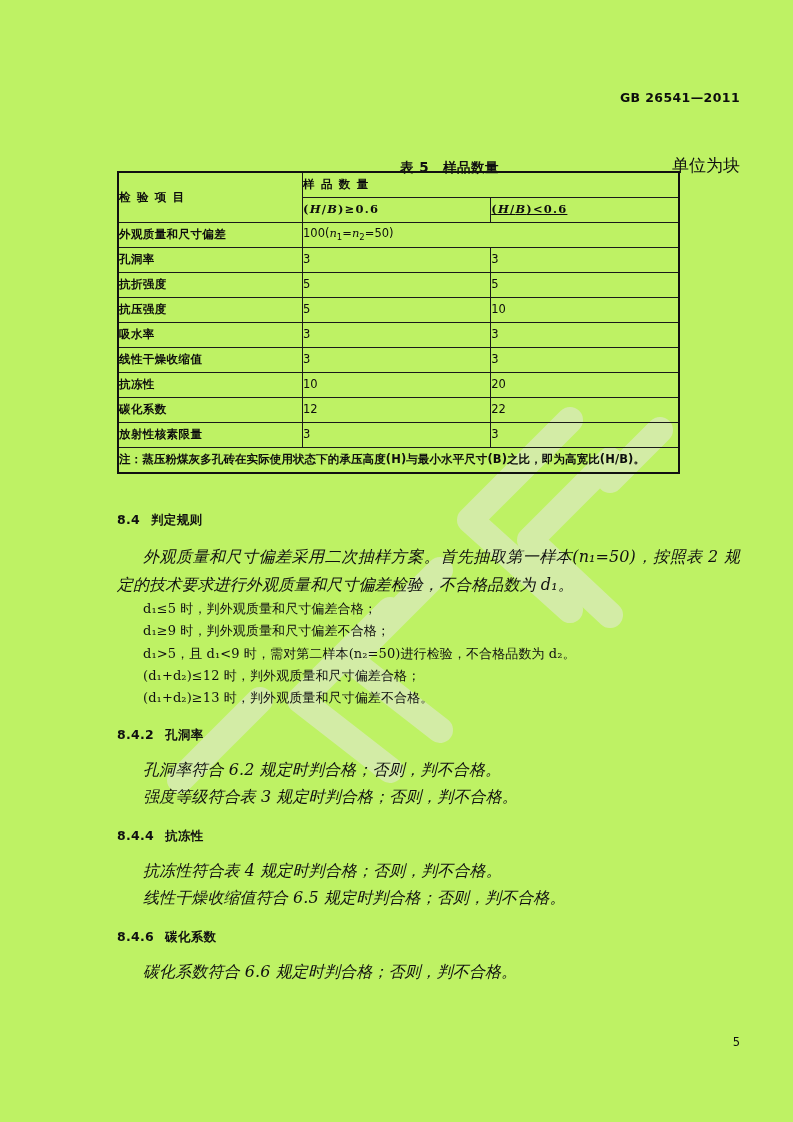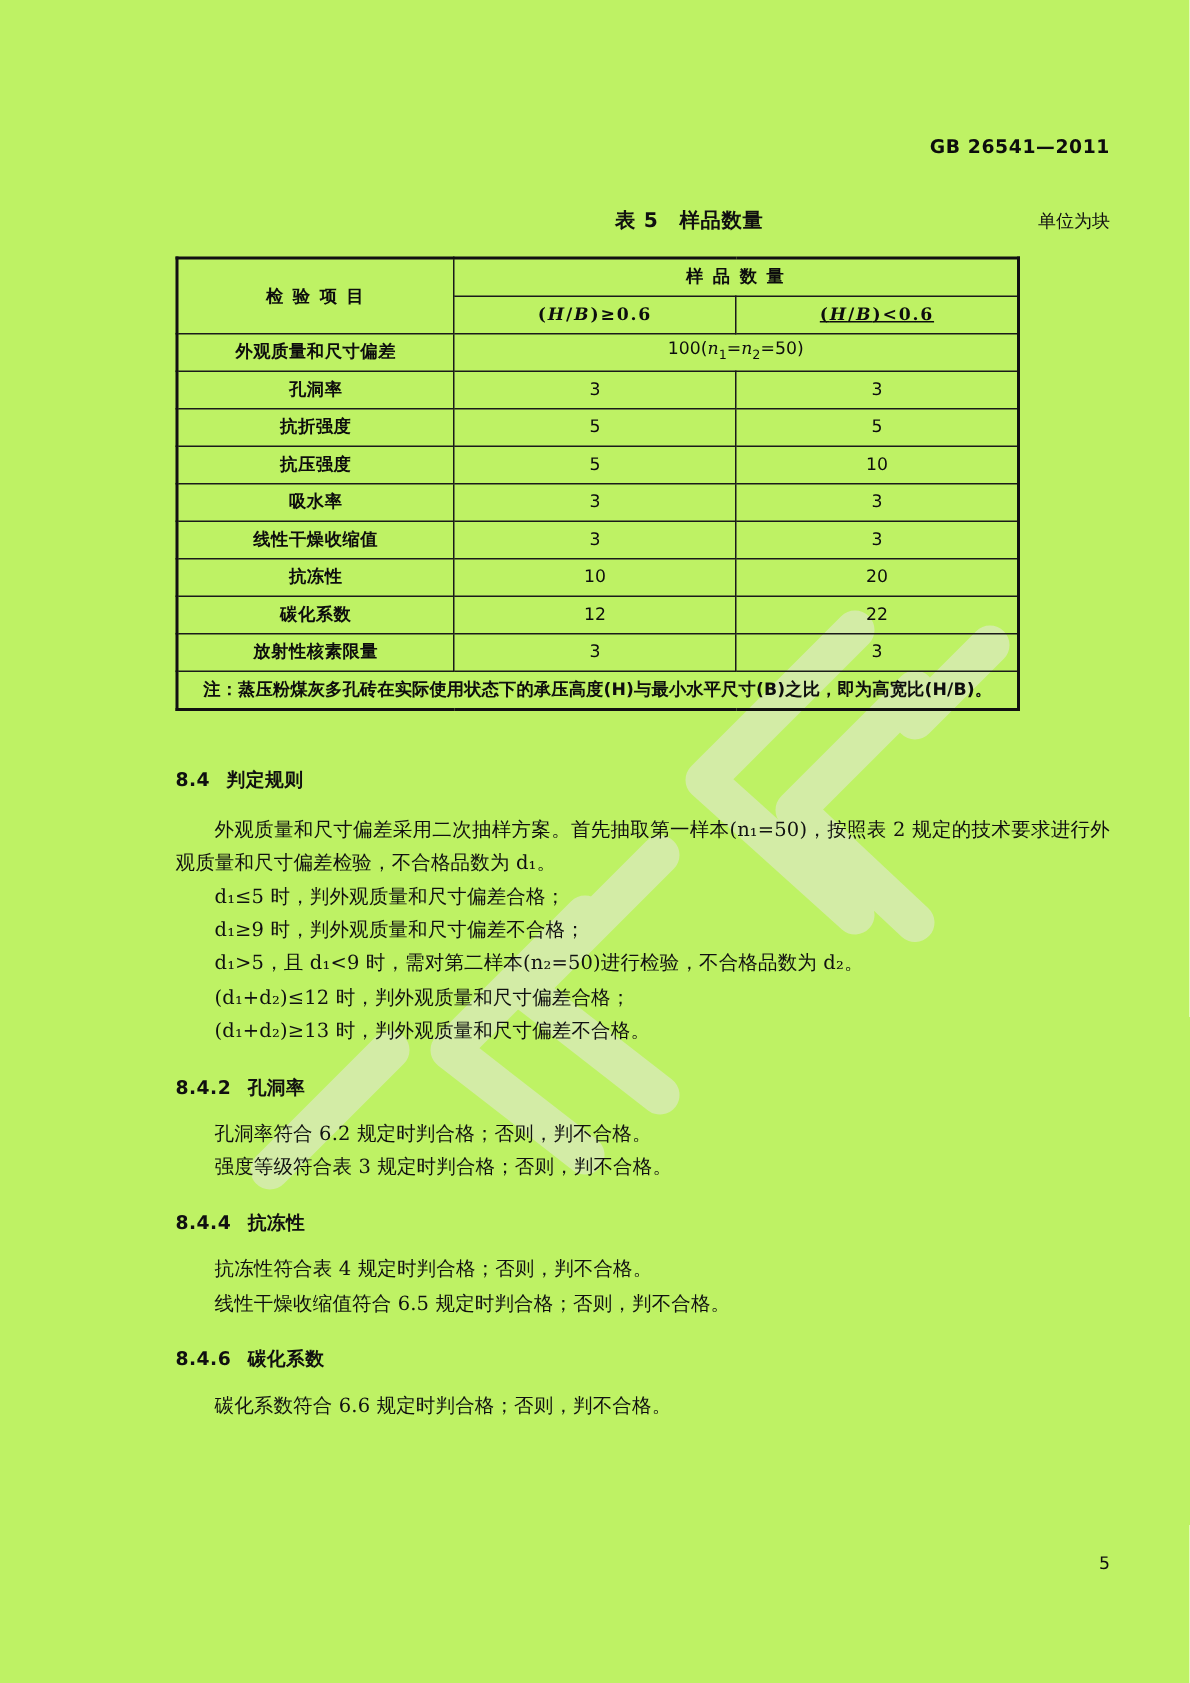--- a/index.html
+++ b/index.html
@@ -45,39 +45,39 @@
     font-family: "DejaVu Sans", "Liberation Sans", sans-serif;
     font-size: 12.5px;
     font-weight: bold;
     letter-spacing: 0.4px;
     color: #0d0d0d;
   }
 
   
   .table-caption-row {
     position: absolute;
-    top: 138px;
+    top: 154px;
     left: 117px;
     width: 623px;
     display: flex;
     align-items: flex-end;
     z-index: 2;
   }
   .table-caption {
     flex: 1;
     text-align: center;
     font-family: "DejaVu Sans", "Liberation Sans", sans-serif;
     font-size: 13.5px;
     font-weight: bold;
     letter-spacing: 0.5px;
     padding-left: 110px;
   }
   .table-unit {
     font-family: Liberation Serif, serif;
-    font-size: 12px;
+    font-size: 17px;
     font-weight: normal;
     white-space: nowrap;
   }
 
   
   .tbl-wrap {
     position: absolute;
     top: 171px;
     left: 117px;
     width: 563px;
@@ -85,21 +85,21 @@
   }
   table.samples {
     border-collapse: collapse;
     width: 100%;
     table-layout: fixed;
     background: transparent;
   }
   table.samples th,
   table.samples td {
     border: 1px solid #1a1a1a;
-    text-align: center;
+    text-align: left;
     vertical-align: middle;
     font-family: "DejaVu Sans", "Liberation Sans", sans-serif;
     font-size: 11.5px;
     color: #0d0d0d;
     padding: 0;
     height: 24px;
     line-height: 1.15;
   }
   table.samples {
     border: 2px solid #111;
@@ -155,25 +155,26 @@
   .h4 {
     font-family: "DejaVu Sans", "Liberation Sans", sans-serif;
     font-size: 12.5px;
     font-weight: bold;
     letter-spacing: 0.3px;
     margin: 17px 0 12px 0;
   }
   .h4 .num { font-weight: bold; margin-right: 11px; }
   p.para {
     font-family: "DejaVu Serif", "Liberation Serif", serif;
-    font-size: 13px;
+    font-size: 16px;
     line-height: 1.72;
     margin: 0 0 0 0;
     text-align: justify;
     letter-spacing: 0.1px;
+    font-style: italic;
   }
   p.para.indent { text-indent: 26px; }
   p.cond {
     font-family: "DejaVu Serif", "Liberation Serif", serif;
     font-size: 13px;
     line-height: 1.72;
     margin: 0;
     text-indent: 26px;
     letter-spacing: 0.1px;
   }

